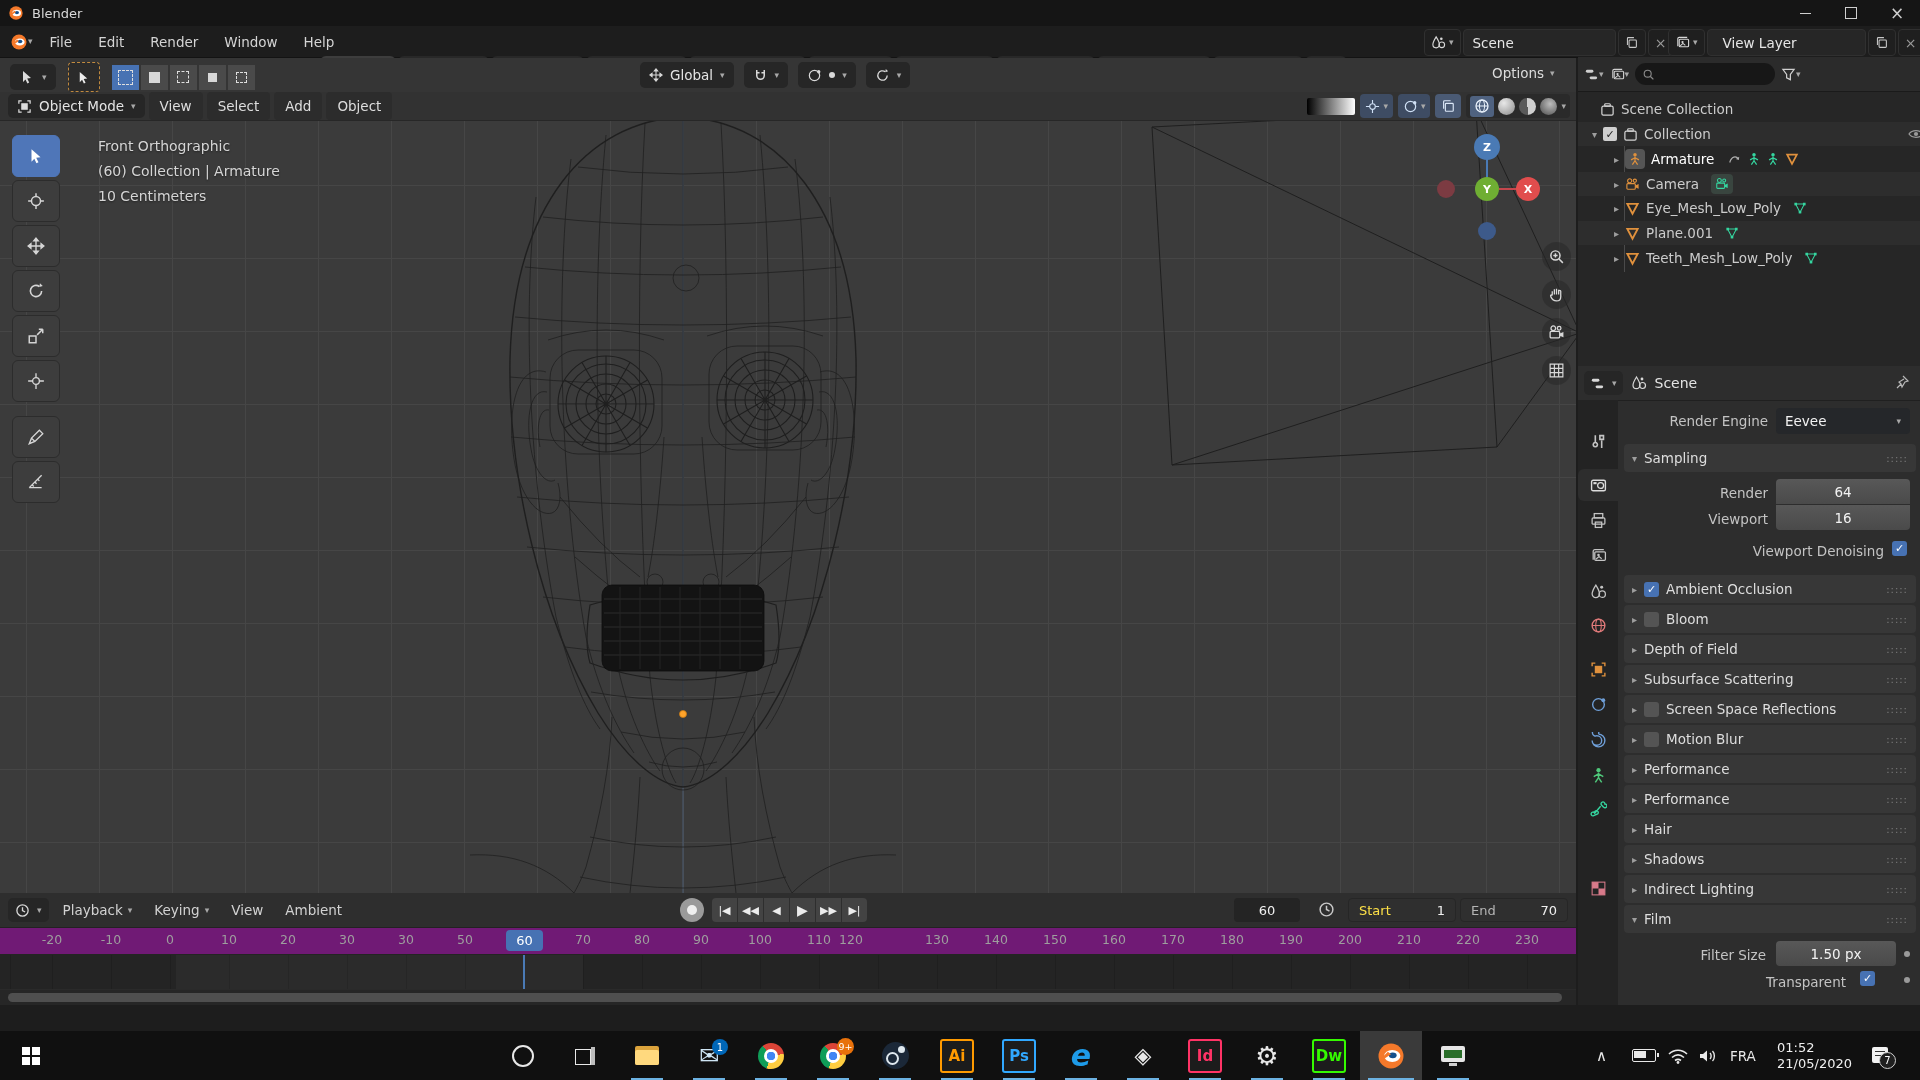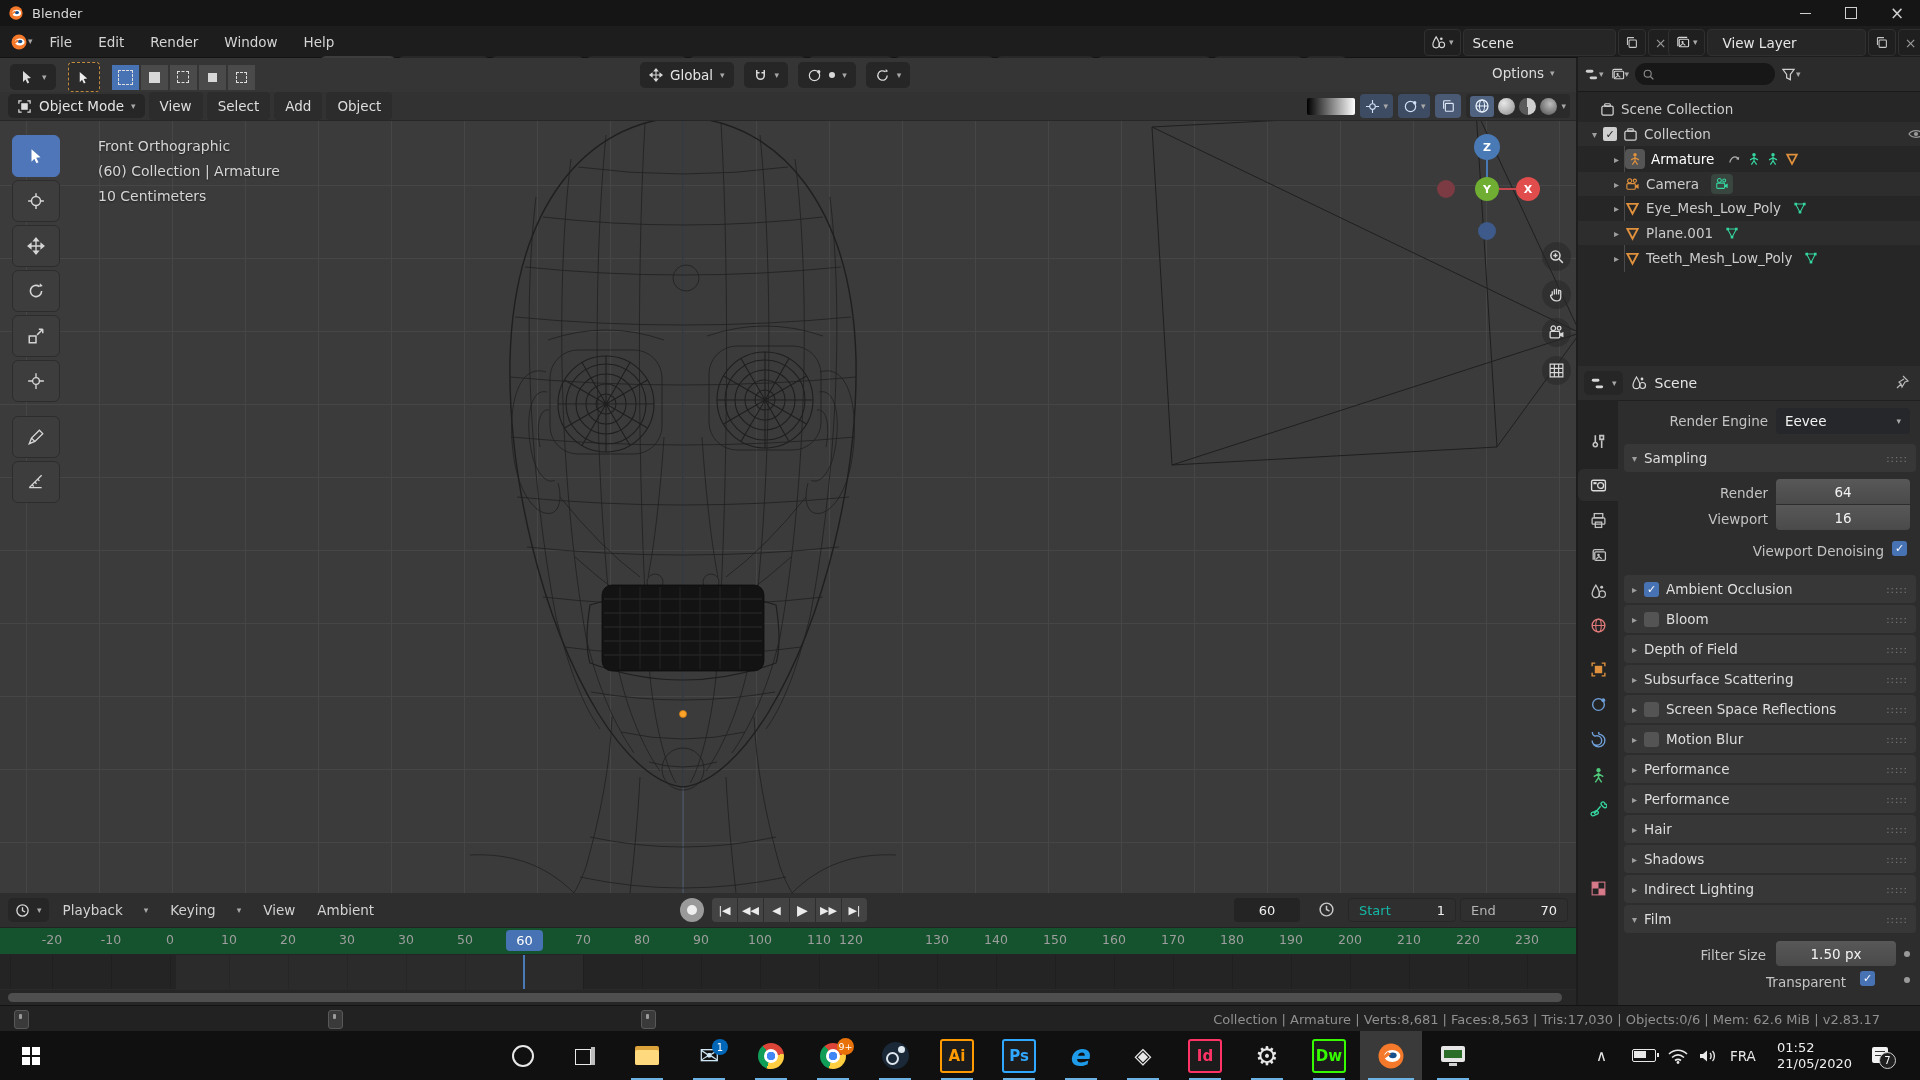--- a/index.html
+++ b/index.html
@@ -65,22 +65,22 @@
   .pfield{position:absolute;background:linear-gradient(#585858,#4a4a4a);color:#f2f2f2;font-size:13.5px;display:flex;align-items:center;justify-content:center;}
   .sect{position:absolute;left:46px;width:292px;height:28px;background:#373737;border-radius:4px;display:flex;align-items:center;gap:7px;padding-left:8px;box-sizing:border-box;color:#dedede;font-size:13.5px;}
   .drag{position:absolute;right:8px;color:#7c7c7c;font-size:10px;letter-spacing:1px;}
   .cb{width:15px;height:15px;border-radius:3px;background:#545454;display:inline-flex;align-items:center;justify-content:center;color:#fff;font-size:11px;}
   .cb.on{background:#4772b3;}
   .tri{color:#9e9e9e;font-size:10px;}
   .kdot{position:absolute;width:6px;height:6px;border-radius:50%;background:#9a9a9a;}
   
   .timeline{left:0;top:893px;width:1576px;height:112px;background:#2a2a2a;}
   .tlhead{position:absolute;left:0;top:0;width:1576px;height:34px;background:#2e2e2e;border-bottom:1px solid #222;display:flex;align-items:center;gap:6px;}
-  .tlmenu{color:#d2d2d2;font-size:13.5px;padding:0 8px;display:flex;align-items:center;gap:21px;}
-  .ruler{position:absolute;left:0;top:35px;width:1576px;height:26px;background:#14532d;border-bottom:1px solid #242424;}
+  .tlmenu{color:#d2d2d2;font-size:13.5px;padding:0 8px;display:flex;align-items:center;gap:5px;}
+  .ruler{position:absolute;left:0;top:35px;width:1576px;height:26px;background:#701a75;border-bottom:1px solid #242424;}
   .tick{position:absolute;top:4px;width:44px;text-align:center;color:#9e9e9e;font-size:12.5px;}
   .tlbody{position:absolute;left:0;top:62px;width:1576px;height:34px;background:#2b2b2b;
     background-image:repeating-linear-gradient(90deg,#262626 0 1px,transparent 1px 59px);background-position:52px 0;}
   .shade{position:absolute;top:0;height:34px;background:rgba(0,0,0,.16);}
   .trbtn{width:25px;height:24px;display:flex;align-items:center;justify-content:center;background:#434343;color:#ececec;font-size:11px;}
   .scrub{position:absolute;left:506px;top:2px;width:37px;height:21px;background:#4772b3;border-radius:4px;color:#fff;
          display:flex;align-items:center;justify-content:center;font-size:13px;}
   .tlfield{background:#242424;border-radius:4px;height:24px;display:flex;align-items:center;justify-content:center;color:#f0f0f0;font-size:13px;}
   .sebox{background:#2f2f2f;border:1px solid #262626;border-radius:4px;height:24px;display:flex;align-items:center;justify-content:space-between;padding:0 10px;box-sizing:border-box;font-size:13px;}
   .scrollbar{position:absolute;left:0;top:97px;width:1576px;height:15px;background:#262626;}
@@ -990,21 +990,21 @@
 
       <div class="tlfield abs" style="left:1234px;top:5px;width:66px">
           <span>60</span>
         </div>
       <span class="ic abs" style="left:1318px;top:8px">
           <svg class="sic" width="17" height="17" color="#c8c8c8">
             <use href="#i-clock"></use>
           </svg>
         </span>
       <div class="sebox abs" style="left:1348px;top:5px;width:108px">
-        <span style="color:#14b8a6">Start</span>
+        <span style="color:#fde047">Start</span>
         <span style="color:#f0f0f0">1</span>
       </div>
       <div class="sebox abs" style="left:1460px;top:5px;width:108px">
         <span style="color:#b4b4b4">End</span>
         <span style="color:#f0f0f0">70</span>
       </div>
     </div>
 
     <div class="ruler">
       <span class="tick" style="left:30px">-20</span>
@@ -1038,26 +1038,20 @@
     <div class="tlbody">
       <div class="shade" style="left:0;width:176px"></div>
       <div class="shade" style="left:583px;width:993px"></div>
       <div class="abs" style="left:523px;top:0;width:2px;height:34px;background:#4a7ab5"></div>
     </div>
     <div class="scrollbar">
         <div class="thumb"></div>
       </div>
   </div>
 
-  <div class="abs statusbar">
-    <span class="hint" style="left:14px"></span>
-    <span class="hint" style="left:328px"></span>
-    <span class="hint" style="left:641px"></span>
-    <div class="sstat">Collection | Armature | Verts:8,681 | Faces:8,563 | Tris:17,030 | Objects:0/6 | Mem: 62.6 MiB | v2.83.17</div>
-  </div>
 
   <div class="abs taskbar">
     <div class="slot" style="left:0">
       <span style="display:grid;grid-template-columns:8px 8px;grid-gap:2px">
         <span style="width:8px;height:8px;background:#fff"></span>
           <span style="width:8px;height:8px;background:#fff"></span>
         <span style="width:8px;height:8px;background:#fff"></span>
           <span style="width:8px;height:8px;background:#fff"></span>
       </span>
     </div>

